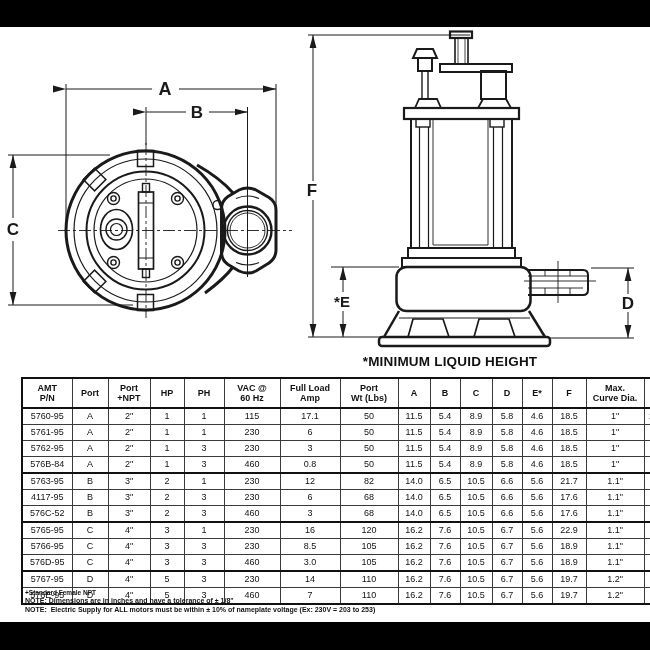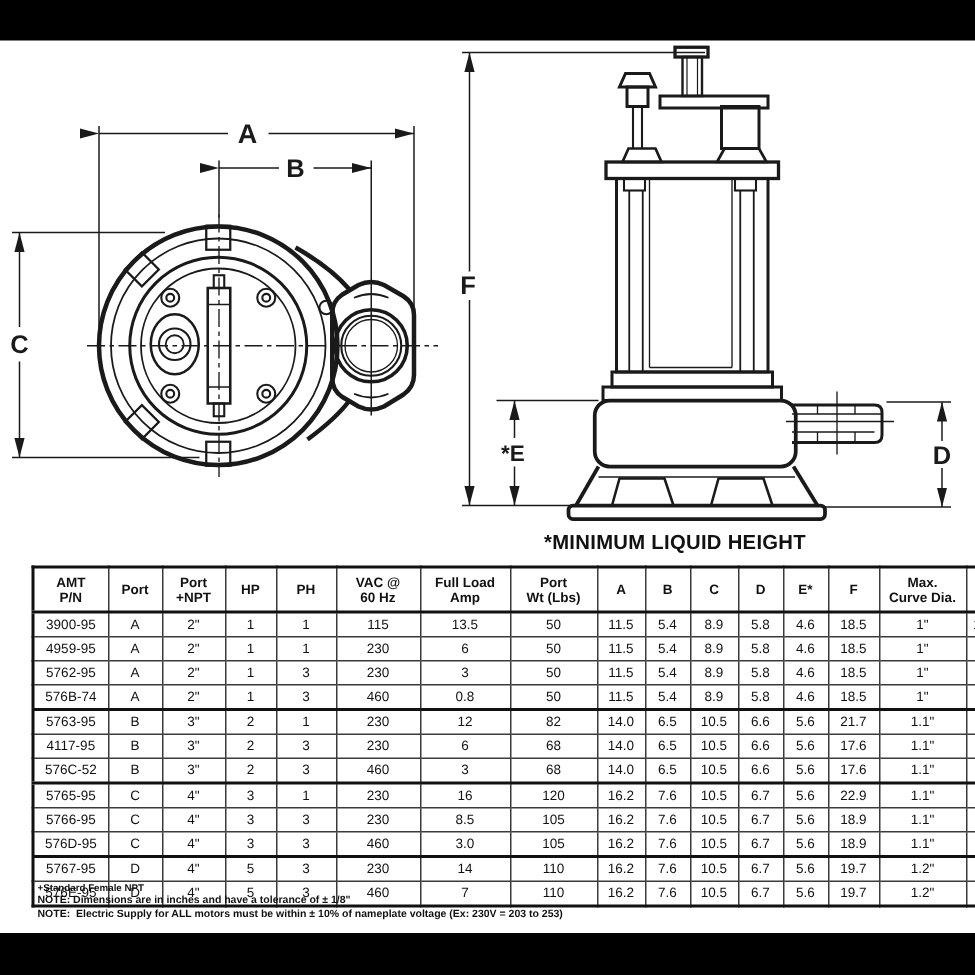--- a/index.html
+++ b/index.html
@@ -233,39 +233,39 @@
             <th>E*</th>
             <th>F</th>
             <th>Max.
 Curve Dia.</th>
             <th>Cord
 Length</th>
           </tr>
         </thead>
       <tbody id="body-rows">
           <tr>
-            <td>3900-95</td>
+            <td>5760-95</td>
             <td>A</td>
             <td>2"</td>
             <td>1</td>
             <td>1</td>
             <td>115</td>
-            <td>13.5</td>
+            <td>17.1</td>
             <td>50</td>
             <td>11.5</td>
             <td>5.4</td>
             <td>8.9</td>
             <td>5.8</td>
             <td>4.6</td>
             <td>18.5</td>
             <td>1"</td>
             <td>18' w/plug</td>
           </tr>
           <tr>
-            <td>4959-95</td>
+            <td>5761-95</td>
             <td>A</td>
             <td>2"</td>
             <td>1</td>
             <td>1</td>
             <td>230</td>
             <td>6</td>
             <td>50</td>
             <td>11.5</td>
             <td>5.4</td>
             <td>8.9</td>
@@ -287,21 +287,21 @@
             <td>11.5</td>
             <td>5.4</td>
             <td>8.9</td>
             <td>5.8</td>
             <td>4.6</td>
             <td>18.5</td>
             <td>1"</td>
             <td>18'</td>
           </tr>
           <tr class="group-end">
-            <td>576B-74</td>
+            <td>576B-84</td>
             <td>A</td>
             <td>2"</td>
             <td>1</td>
             <td>3</td>
             <td>460</td>
             <td>0.8</td>
             <td>50</td>
             <td>11.5</td>
             <td>5.4</td>
             <td>8.9</td>

